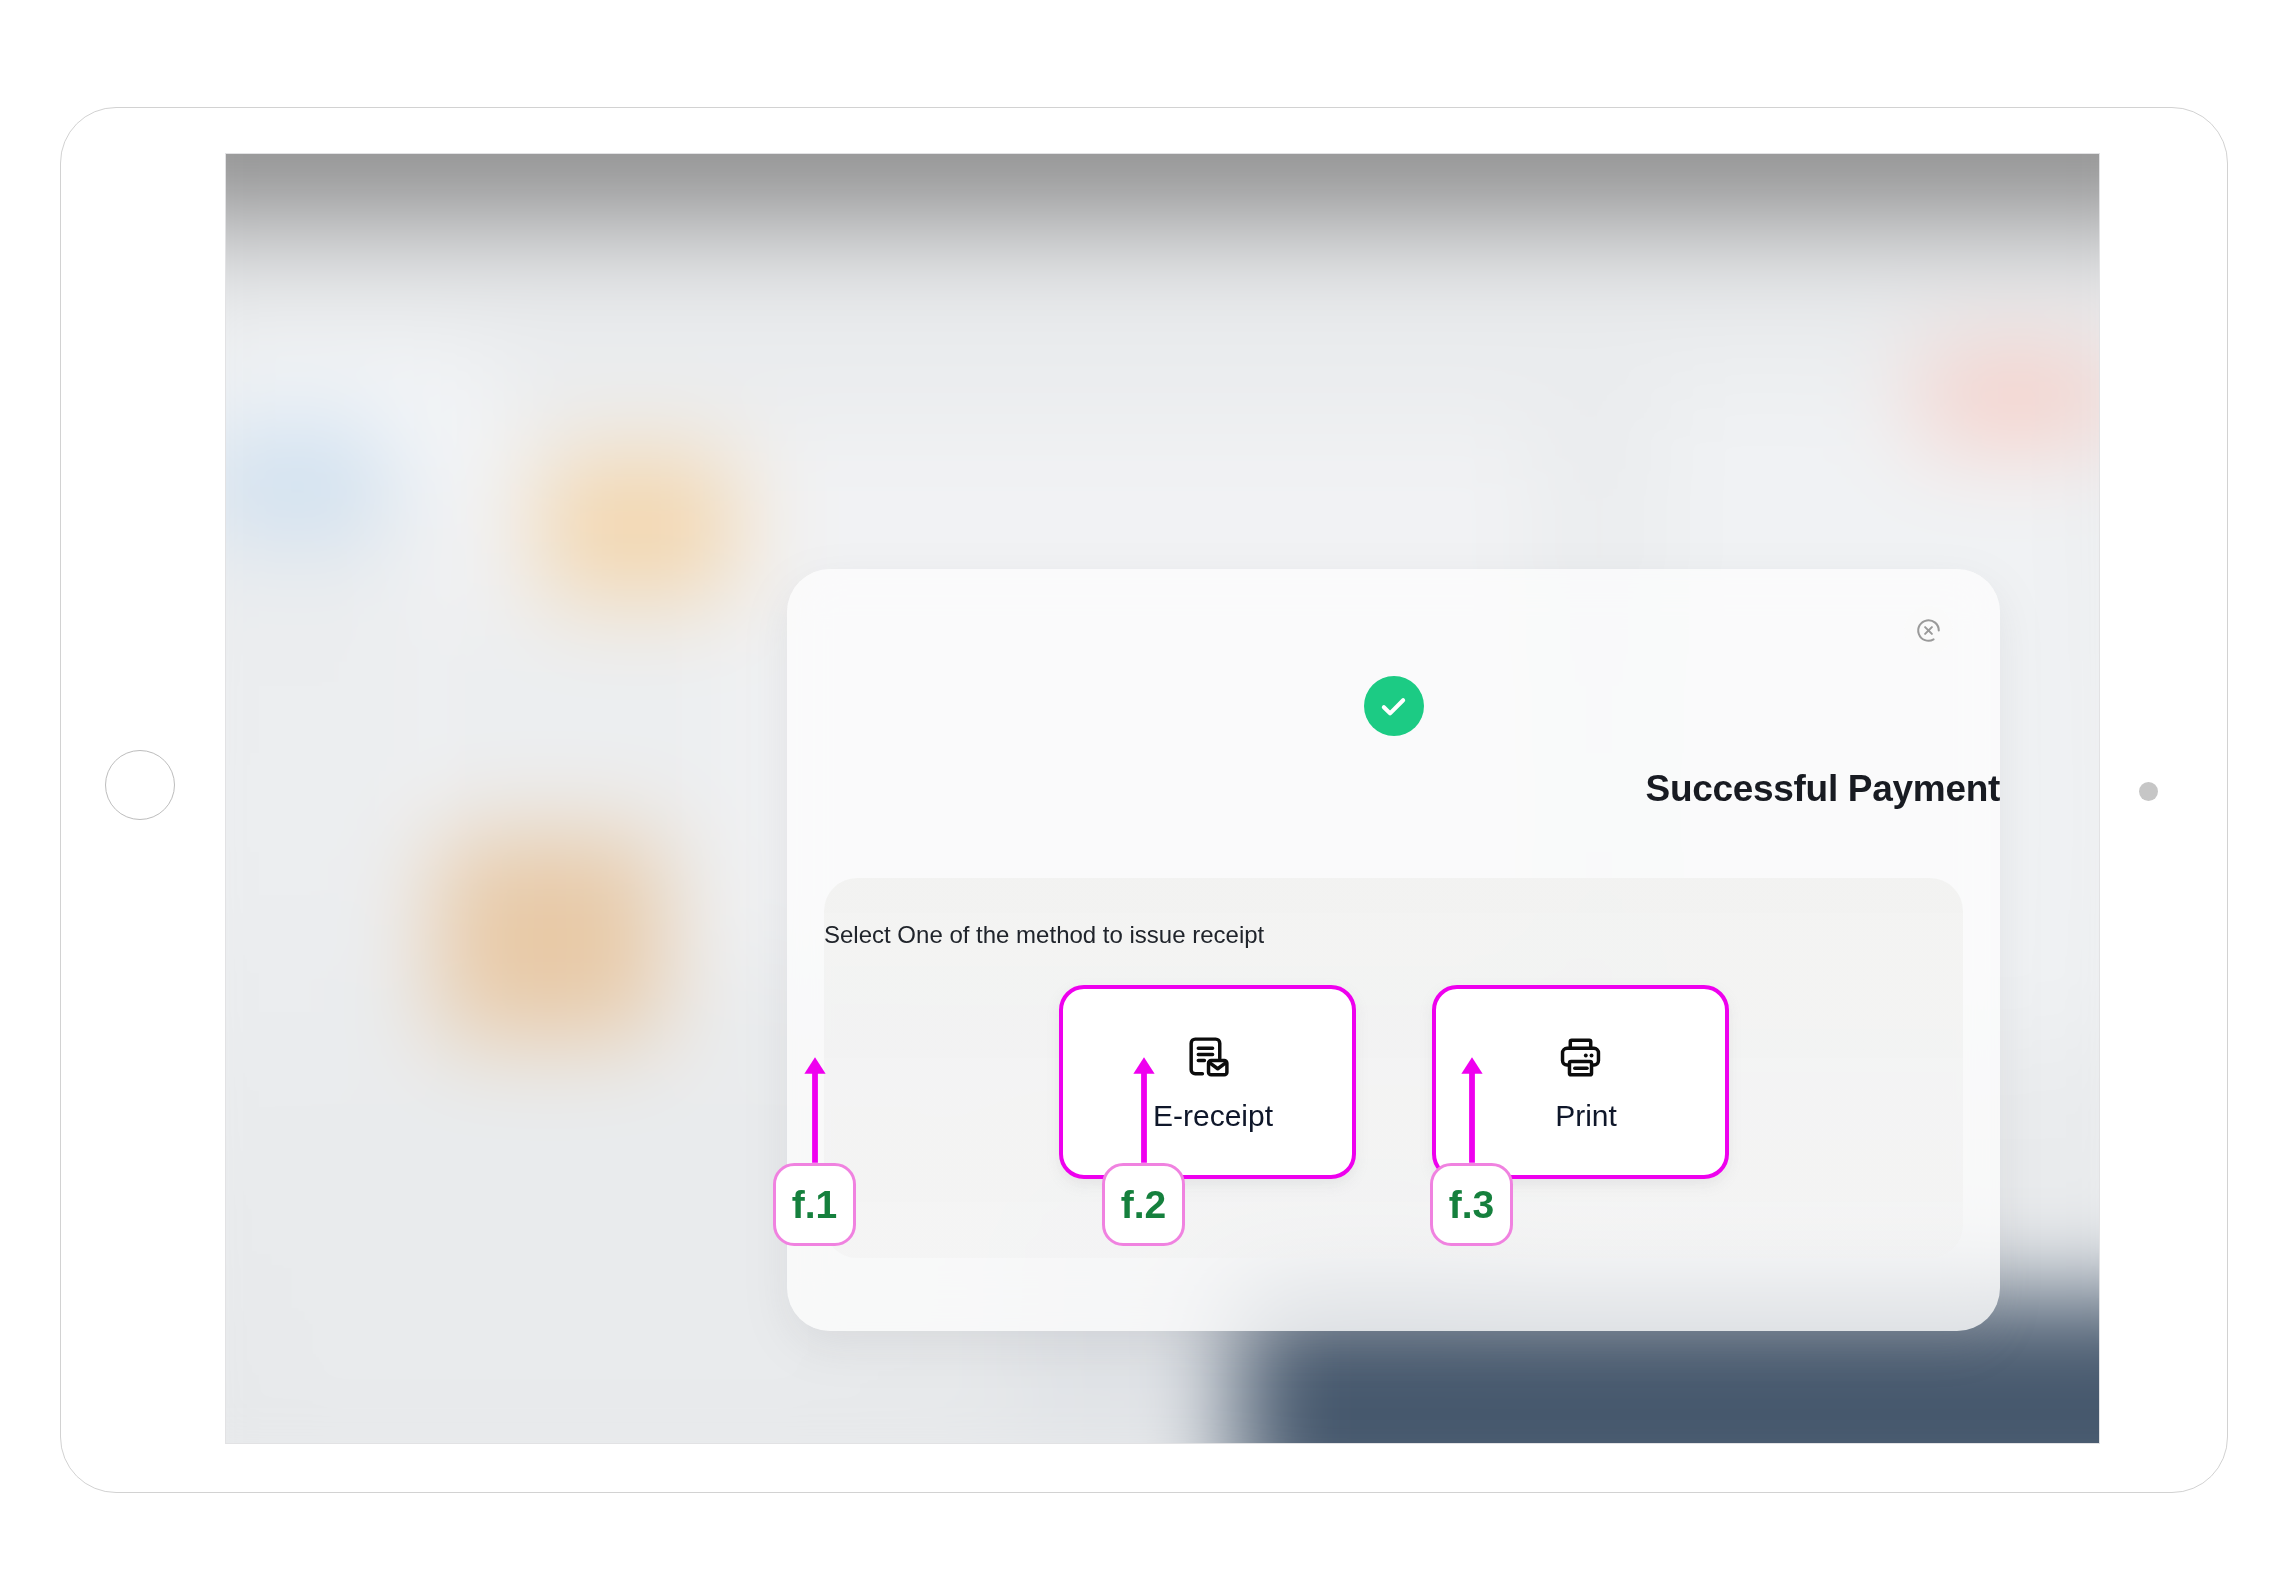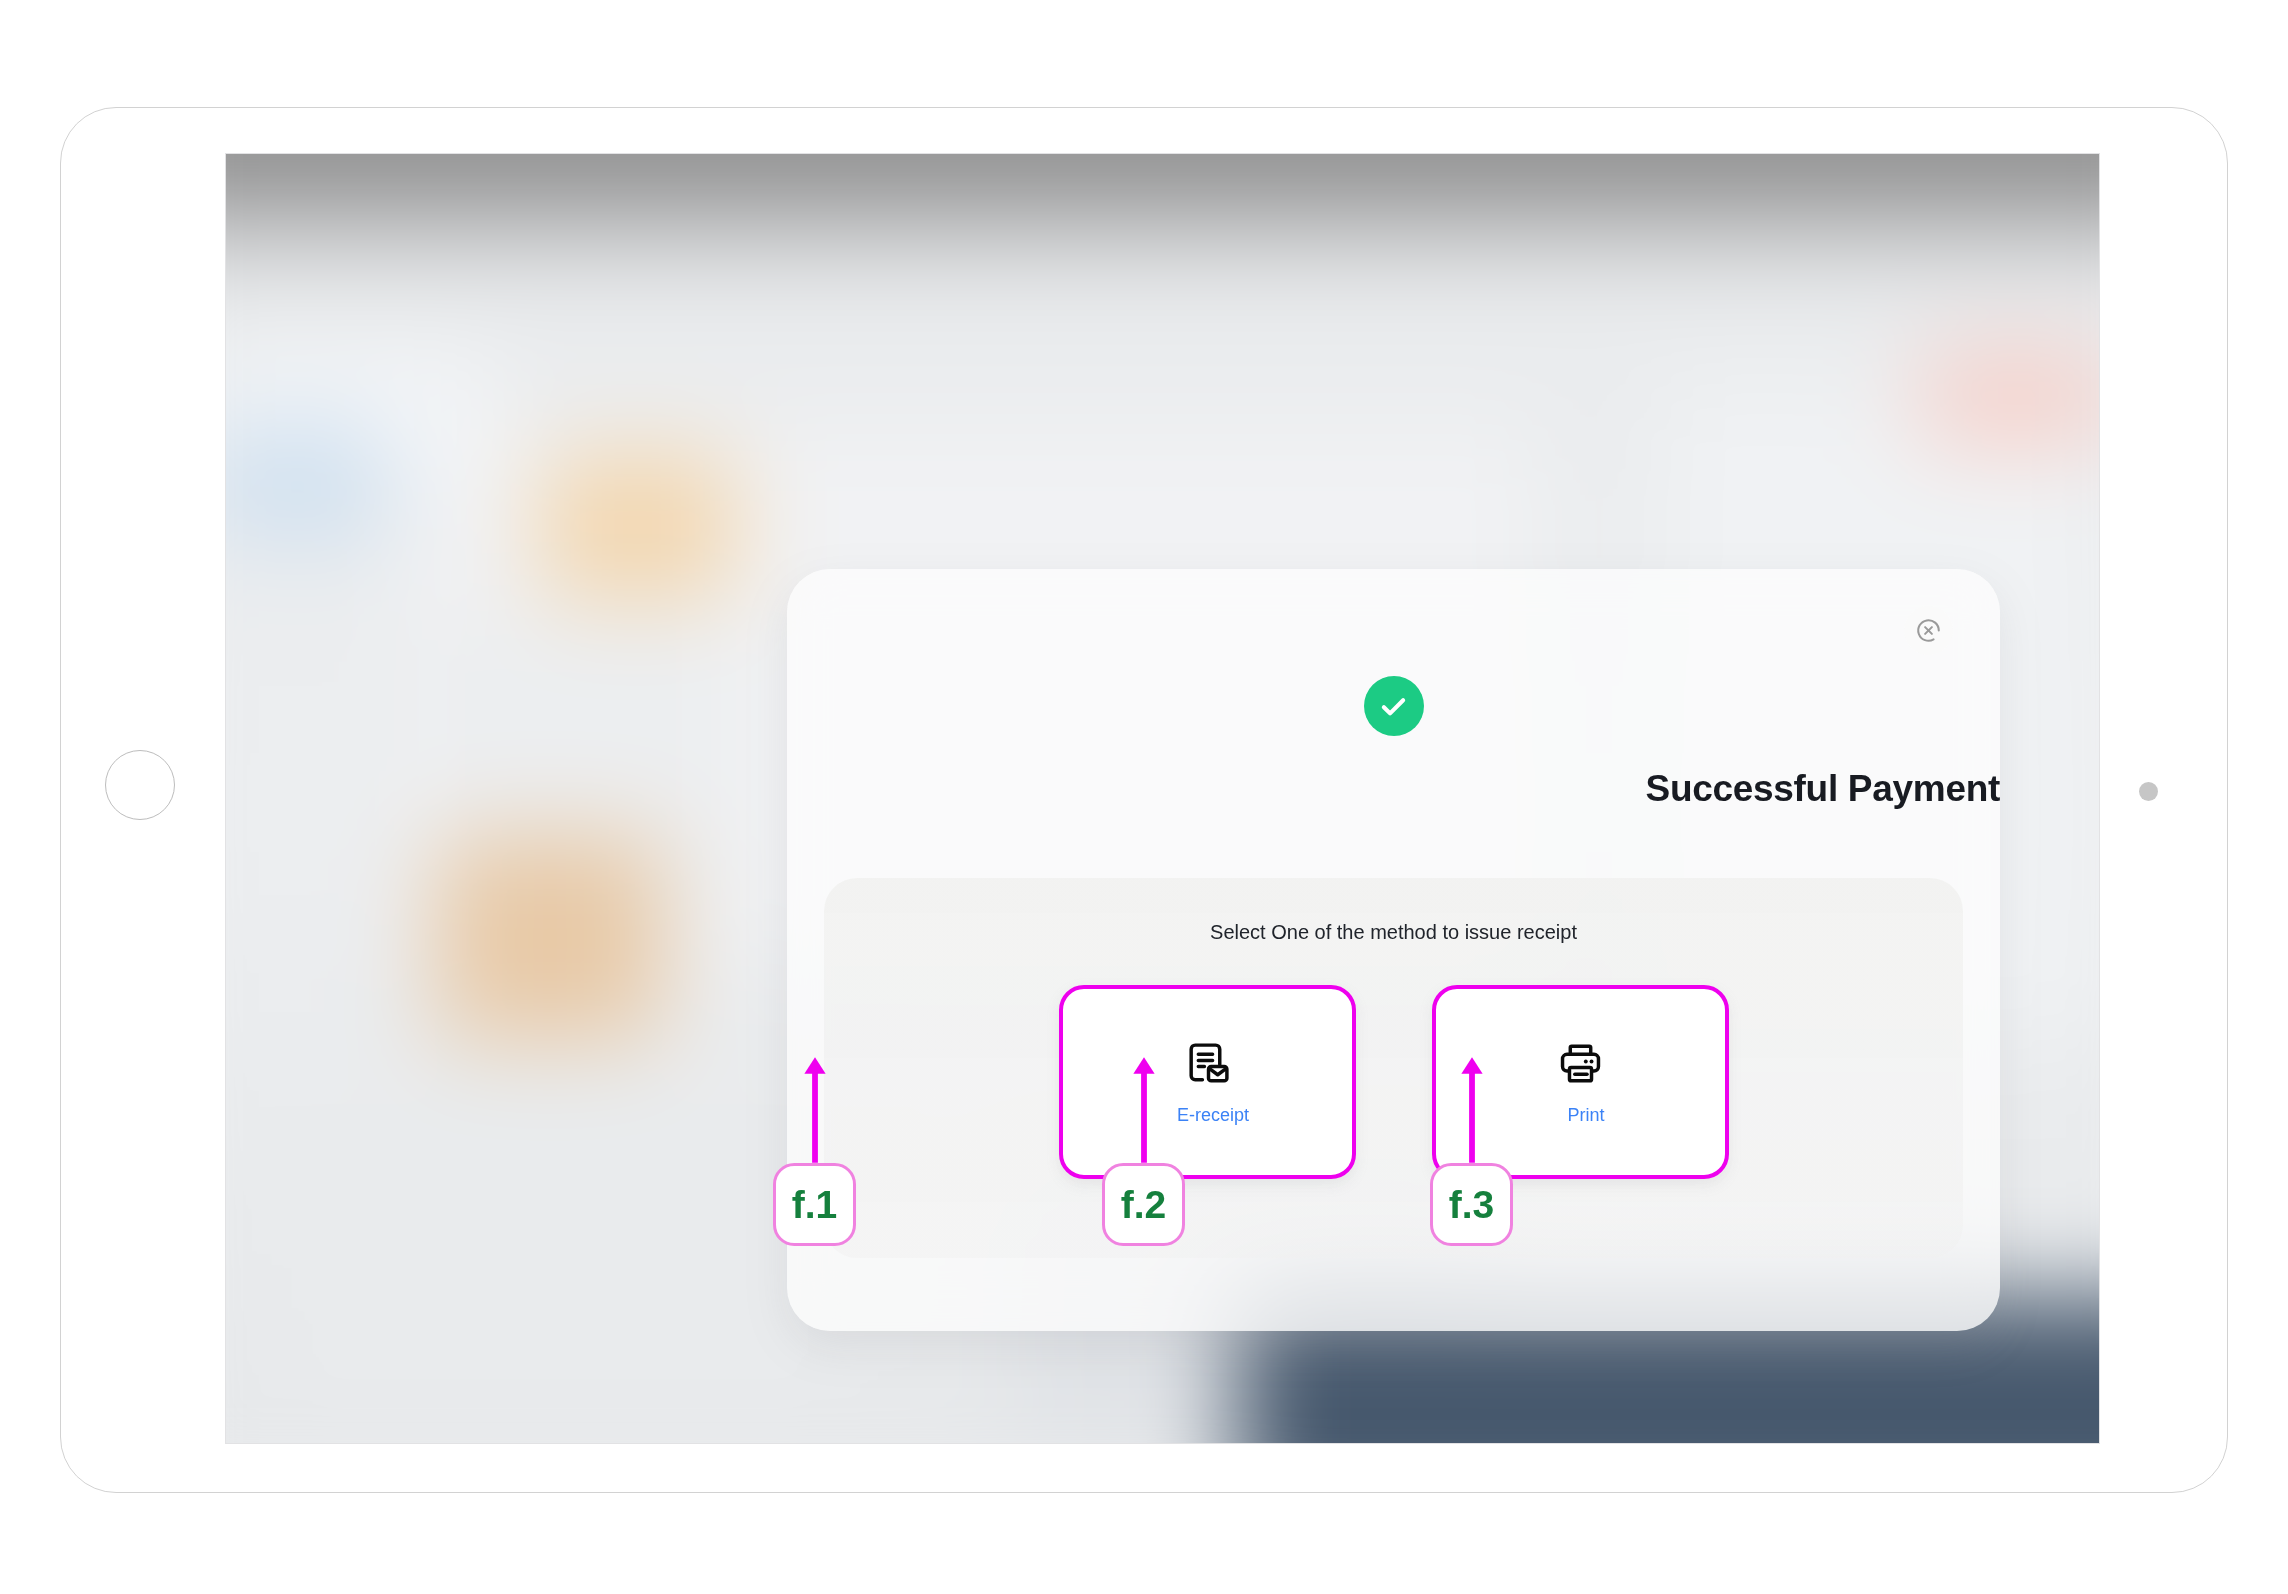--- a/index.html
+++ b/index.html
@@ -160,22 +160,21 @@
     height: 380px;
     border-radius: 33px;
     background: linear-gradient(180deg, rgba(236,236,234,0.55) 0%, rgba(240,240,240,0.5) 100%);
   }
 
   .panel-subtitle {
     position: absolute;
     left: 0;
     right: 0;
     top: 43px;
-    text-align: center;
-    font-size: 20px;
+    font-size: 24px;
     color: #20242b;
   }
 
   .method-row {
     position: absolute;
     left: 0;
     right: 0;
     top: 107px;
     display: flex;
     justify-content: center;
@@ -199,22 +198,22 @@
 
   .method-icon {
     width: 52px;
     height: 52px;
     display: flex;
     align-items: center;
     justify-content: center;
   }
 
   .method-label {
-    font-size: 18px;
-    color: #3b82f6;
+    font-size: 30px;
+    color: #0f172a;
     margin-left: 12px;
   }
 
   
   .annotation {
     position: absolute;
     width: 83px;
     height: 83px;
   }
 

